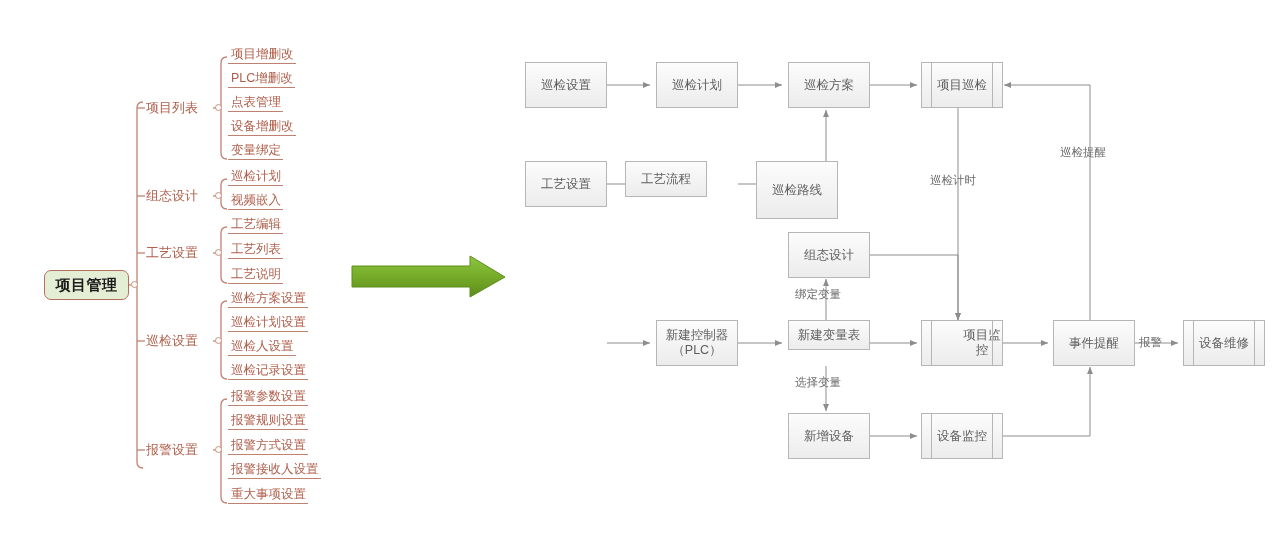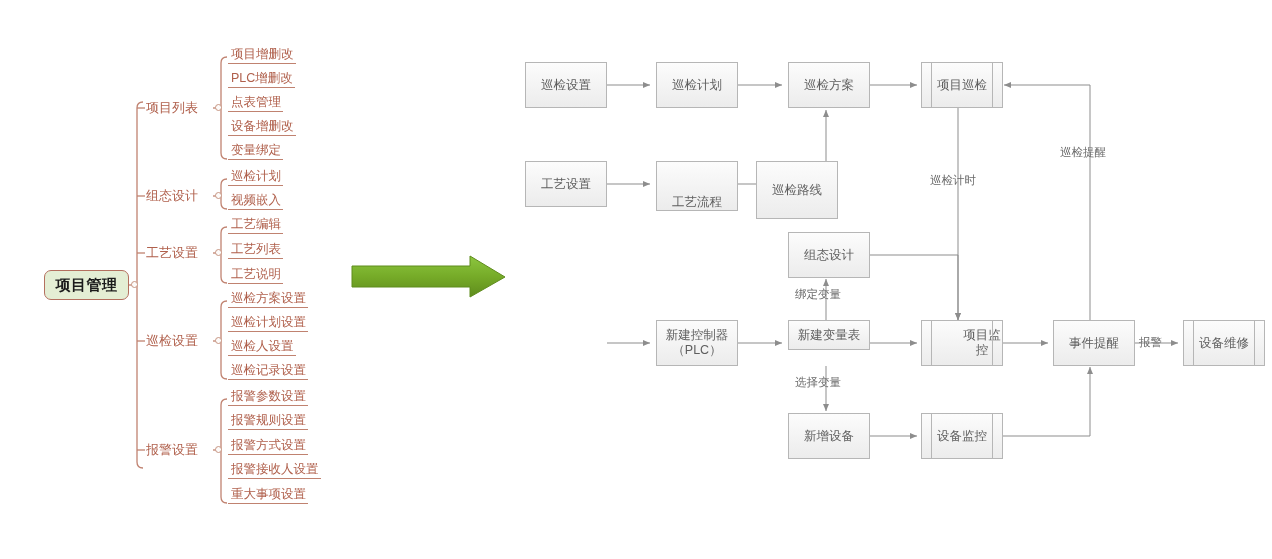--- a/index.html
+++ b/index.html
@@ -250,21 +250,21 @@
     </div>
 
   <div class="fc-box pdp" style="left:921px;top:62px;width:82px;height:46px;">
     <span>项目巡检</span>
     </div>
 
   <div class="fc-box" style="left:525px;top:161px;width:82px;height:46px;">
     <span>工艺设置</span>
     </div>
 
-  <div class="fc-box" style="left:656px;top:161px;width:82px;height:50px;align-items:flex-end;">
+  <div class="fc-box" style="left:625px;top:161px;width:82px;height:36px;">
     <span>工艺流程</span>
     </div>
 
   <div class="fc-box" style="left:756px;top:161px;width:82px;height:58px;">
     <span>巡检路线</span>
     </div>
 
   <div class="fc-box" style="left:788px;top:232px;width:82px;height:46px;">
     <span>组态设计</span>
     </div>

